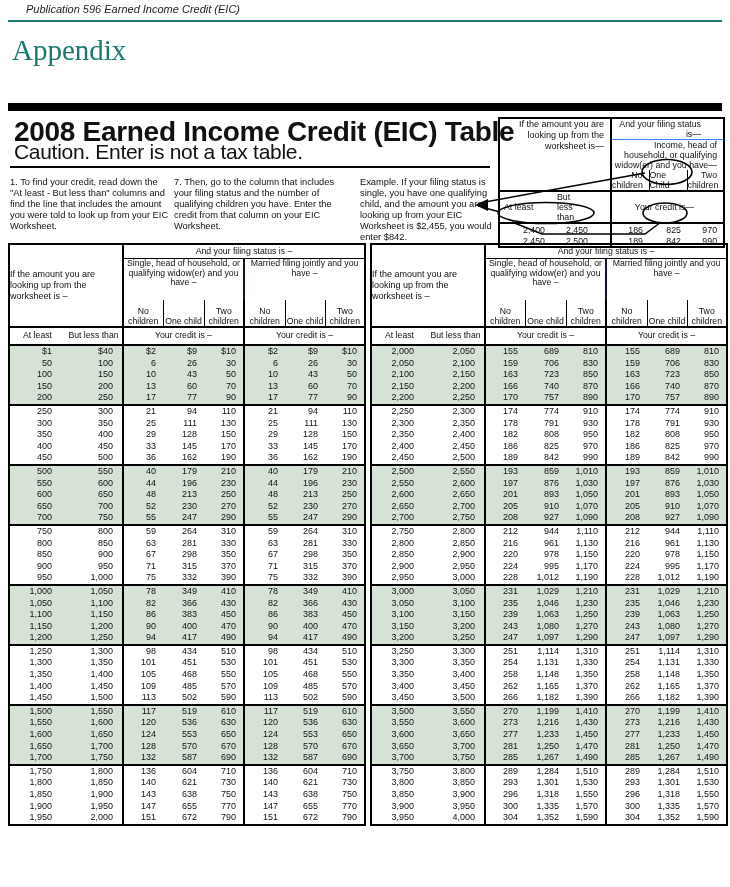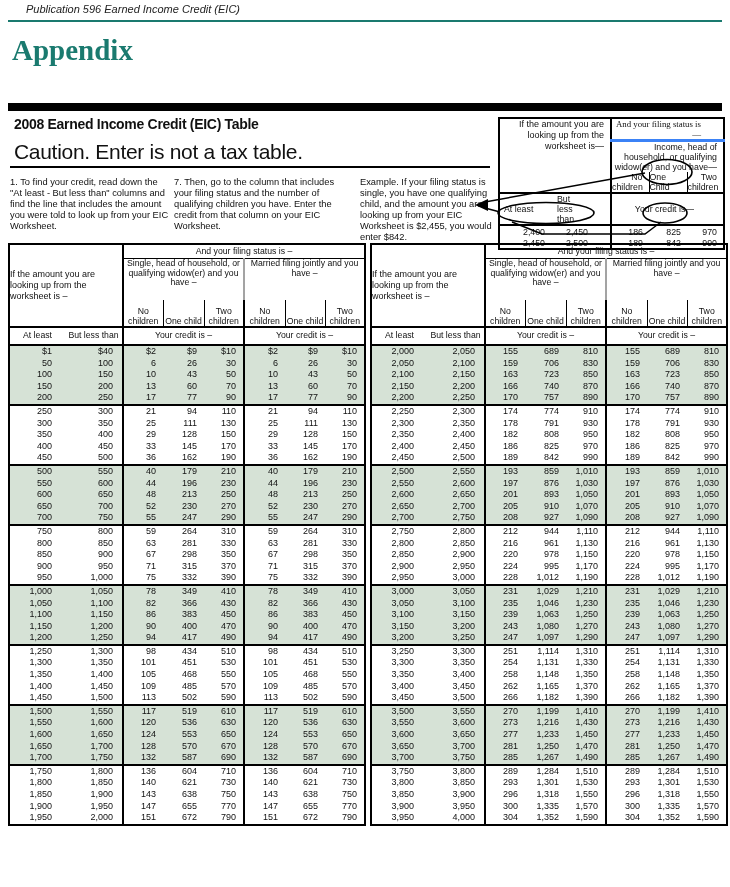--- a/index.html
+++ b/index.html
@@ -4,38 +4,38 @@
 <style>
   html,body{margin:0;padding:0;}
   body{
     width:730px;height:887px;position:relative;background:#fff;color:#111;
     font-family:"Liberation Sans", sans-serif;overflow:hidden;
   }
   
   .pub-line{position:absolute;left:26px;top:3px;font-size:11px;font-style:italic;color:#222;}
   .teal-rule{position:absolute;left:8px;top:20px;width:714px;height:2px;background:var(--teal,#1a7a6f);}
   .appendix{position:absolute;left:12px;top:34px;font-family:"Liberation Serif", serif;
-    font-weight:bold;font-size:29px;color:var(--teal,#1a7a6f);}
+    font-weight:normal;font-size:29px;color:var(--teal,#1a7a6f);}
   .black-bar{position:absolute;left:8px;top:103px;width:714px;height:8px;background:#000;}
-  .page-title{position:absolute;left:14px;top:116px;font-size:14px;font-weight:bold;letter-spacing:-0.3px;}
+  .page-title{position:absolute;left:14px;top:116px;font-size:28px;font-weight:bold;letter-spacing:-0.3px;}
   .caution-line{position:absolute;left:14px;top:140px;font-size:21px;letter-spacing:-0.3px;}
   .caution-line .b{font-weight:normal;}
   .title-rule{position:absolute;left:10px;top:166px;width:480px;height:2px;background:#000;}
   .instr{position:absolute;top:177px;font-size:9.3px;line-height:11px;color:#111;}
   #step1{left:10px;width:160px;}
   #step2{left:174px;width:162px;}
   #example-text{left:360px;width:138px;}
 
   
   .ebox{position:absolute;left:498px;top:117px;width:225px;border:2px solid #000;
     border-collapse:collapse;table-layout:fixed;font-size:8.8px;line-height:10px;}
   .ebox td{padding:0;color:#111;}
   .e-stub{border-right:2px solid #000;border-bottom:2px solid #000;vertical-align:top;
     text-align:left;padding:6px 2px 0 5px;font-size:9px;line-height:11px;}
-  .e-h1{border-bottom:3px solid #3b82f6;text-align:center;height:12px;font-family:Liberation Serif, serif;}
+  .e-h1{border-bottom:1px solid #3b82f6;text-align:center;height:12px;}
   .e-h2{vertical-align:top;text-align:left;padding:2px 2px 0 3px;height:30px;}
   .e-h3{height:22px;text-align:center;vertical-align:bottom;border-bottom:2px solid #000;padding-bottom:1px;}
   .e-h3.mid{border-left:1px solid #000;border-right:1px solid #000;}
   .e-h4{height:14px;border-bottom:2px solid #000;vertical-align:middle;}
   .e-h4.al{text-align:left;padding-left:4px;}
   .e-h4.bl{text-align:left;padding-left:6px;}
   .e-h4.cr{text-align:center;border-left:2px solid #000;}
   .ebox tbody td{height:11px;text-align:right;padding-right:6px;}
   .ebox tbody td:nth-child(2){padding-right:22px;}
   .ebox tbody td.sec{border-left:2px solid #000;}
@@ -47,21 +47,21 @@
   
   .eic{position:absolute;top:243px;width:356px;border:2px solid #000;border-collapse:collapse;
     table-layout:fixed;font-size:8.7px;line-height:9.5px;}
   #table-left{left:8px;}
   #table-right{left:370px;}
   .eic td{padding:0;color:#111;}
   .m-stub{border-right:2px solid #000;border-bottom:2px solid #000;vertical-align:middle;
     text-align:left;padding:0 4px 0 7px;font-size:9px;line-height:11px;}
   .m-h1{border-bottom:1px solid #000;text-align:center;height:13px;vertical-align:middle;}
   .m-h2{vertical-align:top;text-align:center;padding:2px 2px 0 4px;height:41px;}
-  .m-h2.married{border-left:2px solid #a3a3a3;}
+  .m-h2.married{border-left:2px solid #0f172a;}
   .m-h3{height:26px;text-align:center;vertical-align:bottom;border-bottom:2px solid #000;padding-bottom:2px;}
   .m-h3.v1{border-left:1px solid #000;}
   .m-h3.v2{border-left:2px solid #000;}
   .m-h4{height:16px;border-bottom:2px solid #000;text-align:center;vertical-align:middle;}
   .m-h4.cr{border-left:2px solid #000;}
   .eic tbody td{height:11.6px;text-align:right;padding-right:7px;font-size:9px;}
   .eic tbody td:nth-child(1){padding-right:13px;}
   .eic tbody td:nth-child(2){padding-right:9px;}
   .eic tbody td.sec{border-left:2px solid #000;}
   .eic tbody tr.shaded td{background:var(--shade,#d6e2d6);}

